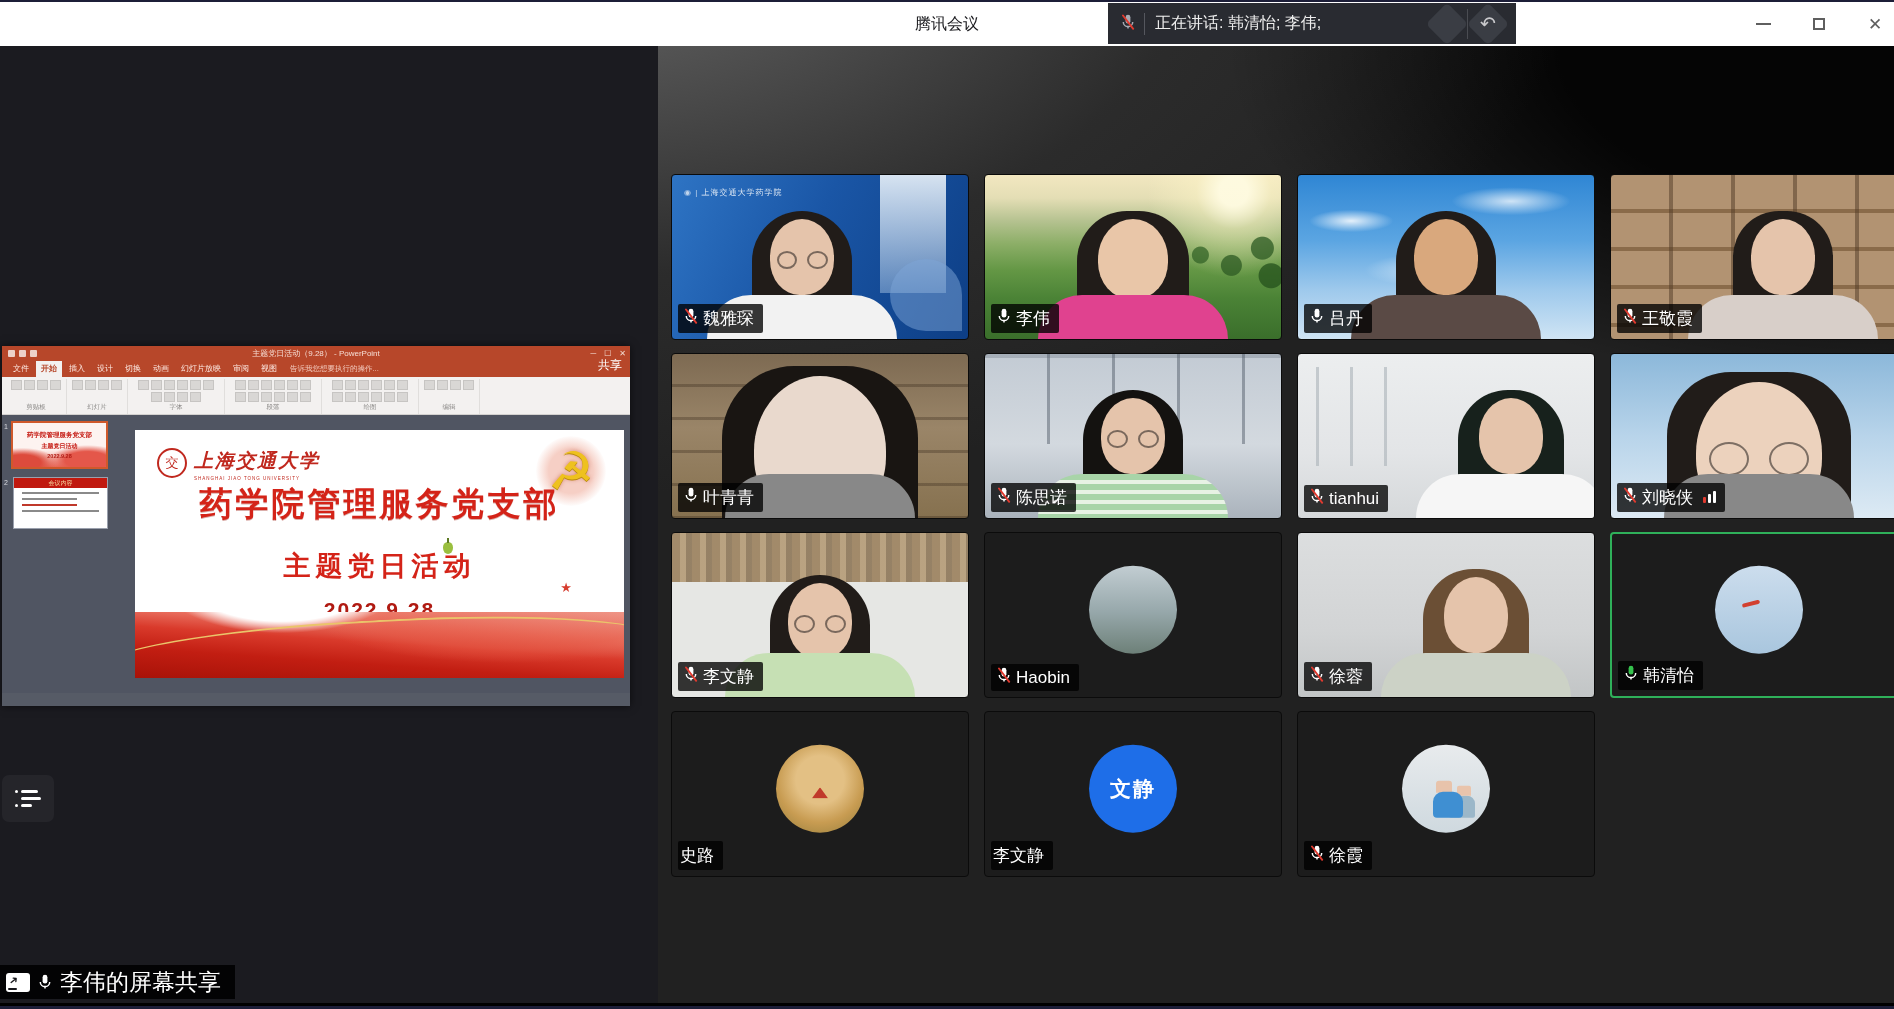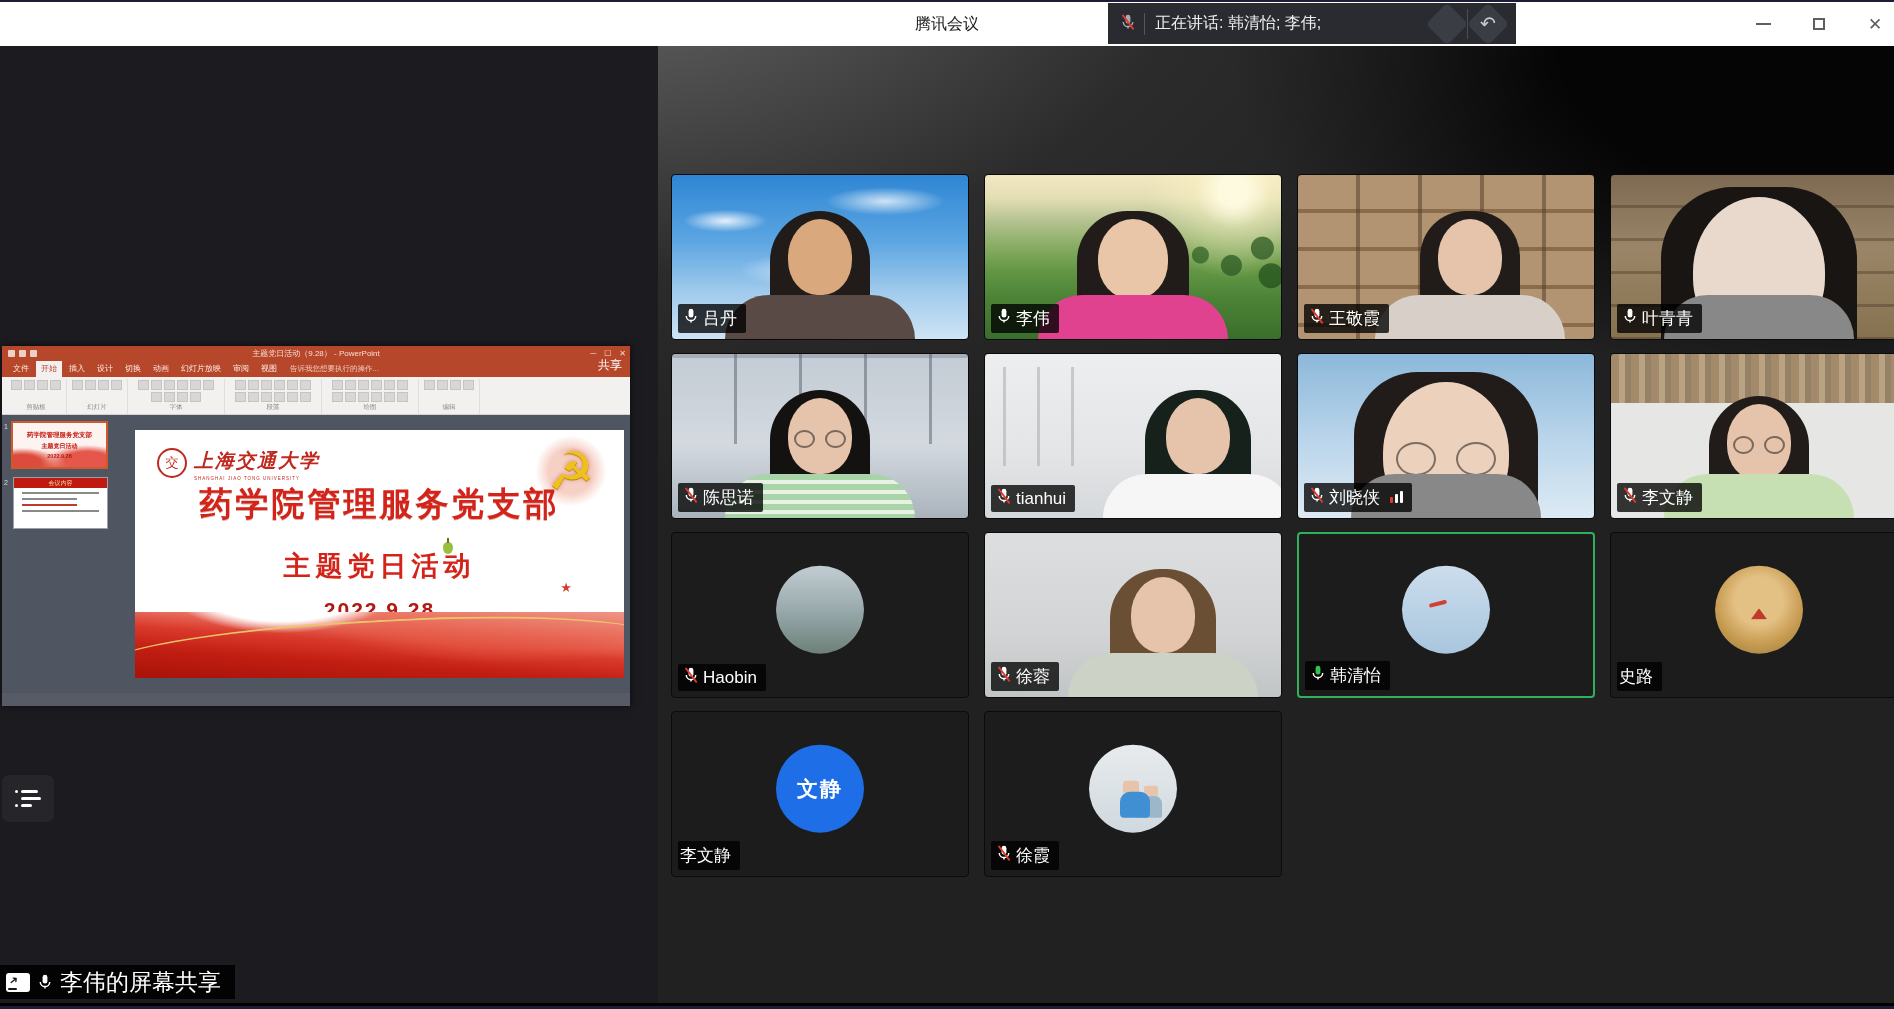--- a/index.html
+++ b/index.html
@@ -27,21 +27,21 @@
   .share-panel{position:absolute;left:0;top:44px;width:658px;bottom:3px;background:#1b1b20;}
 
   .ppt{position:absolute;left:2px;top:300px;width:628px;height:360px;background:#565b66;box-shadow:0 0 8px rgba(0,0,0,.6);}
   .ppt-titlebar{height:15px;background:#b7472a;display:flex;align-items:center;position:relative;}
   .qat{display:flex;gap:4px;margin-left:6px;}
   .qat i{width:7px;height:7px;background:rgba(255,255,255,.75);border-radius:1px;display:block;}
   .ppt-title{position:absolute;left:50%;transform:translateX(-50%);font-size:8px;color:#f6ddd4;white-space:nowrap;}
   .ppt-wc{position:absolute;right:4px;display:flex;gap:8px;color:#f2d9cf;font-size:8px;}
   .ppt-tabs{height:16px;background:#b7472a;display:flex;align-items:flex-end;gap:2px;padding-left:6px;font-size:8px;color:#fde9e2;position:relative;}
   .ppt-tab{padding:2px 5px 3px;}
-  .ppt-tab.active{background:#f3f1f0;color:#b7472a;font-weight:normal;}
+  .ppt-tab.active{background:#f3f1f0;color:#b7472a;font-weight:bold;}
   .ppt-search{margin-left:6px;color:#f3c9bc;font-size:7.5px;padding-bottom:3px;}
   .ppt-share{position:absolute;right:8px;bottom:3px;font-size:12px;color:#fff;}
   .ppt-ribbon{height:38px;background:#f3f1f0;border-bottom:1px solid #d4d2d0;display:flex;align-items:stretch;padding:2px 4px 0;box-sizing:border-box;}
   .rgrp{display:flex;flex-direction:column;justify-content:space-between;border-right:1px solid #e0dedc;padding:1px 5px;align-items:center;}
   .rblocks{display:flex;flex-wrap:wrap;gap:2px;max-width:86px;justify-content:center;}
   .rblocks i{width:9px;height:8px;background:#d9d7d5;border:1px solid #c7c5c3;display:block;}
   .rlabel{font-size:6.5px;color:#8a8886;padding:1px 0;}
   .ppt-body{position:relative;height:278px;background:#505562;}
   .thumbs{position:absolute;left:0;top:0;width:120px;height:100%;}
   .thumb-num{position:absolute;left:2px;font-size:7px;color:#d8dadf;}
@@ -415,51 +415,70 @@
             <path d="M3.3 7.9a4.7 4.7 0 0 0 9.4 0" fill="none" stroke="#ffffff" stroke-width="1.5"></path>
             <line x1="8" y1="12.8" x2="8" y2="14.6" stroke="#ffffff" stroke-width="1.5"></line>
           </svg></span>
       <span>李伟的屏幕共享</span>
     </div>
   </div>
 
   <div class="grid-area">
     <div class="grid-bg"></div>
     <div class="tiles">
+        <div class="tile s-sjtu-blue">
+    <div class="person">
+      <div class="hair"></div>
+      <div class="face gl"></div>
+      <div class="body"></div>
+    </div>
+
+    <span class="wm">上海交通大学药学院</span>
+    <div class="label">
+      <span class="micwrap"><svg class="mic" viewBox="0 0 16 16" width="16" height="16">
+                <rect x="5.6" y="0.8" width="4.8" height="8.8" rx="2.4" fill="#ffffff"></rect>
+                <path d="M3.3 7.9a4.7 4.7 0 0 0 9.4 0" fill="none" stroke="#ffffff" stroke-width="1.5"></path>
+                <line x1="8" y1="12.8" x2="8" y2="14.6" stroke="#ffffff" stroke-width="1.5"></line>
+                <line x1="3" y1="1.5" x2="13.2" y2="14.8" stroke="#e03a2f" stroke-width="1.9" stroke-linecap="round"></line>
+              </svg></span>
+      <span class="pname">魏雅琛</span>
+
+    </div>
+  </div>
+        <div class="tile s-meadow">
+    <div class="person">
+      <div class="hair"></div>
+      <div class="face"></div>
+      <div class="body"></div>
+    </div>
+
+    <div class="label">
+      <span class="micwrap"><svg class="mic" viewBox="0 0 16 16" width="16" height="16">
+                <rect x="5.6" y="0.8" width="4.8" height="8.8" rx="2.4" fill="#ffffff"></rect>
+                <path d="M3.3 7.9a4.7 4.7 0 0 0 9.4 0" fill="none" stroke="#ffffff" stroke-width="1.5"></path>
+                <line x1="8" y1="12.8" x2="8" y2="14.6" stroke="#ffffff" stroke-width="1.5"></line>
+              </svg></span>
+      <span class="pname">李伟</span>
+
+    </div>
+  </div>
         <div class="tile s-sky">
     <div class="person">
       <div class="hair"></div>
       <div class="face"></div>
       <div class="body"></div>
     </div>
 
     <div class="label">
       <span class="micwrap"><svg class="mic" viewBox="0 0 16 16" width="16" height="16">
                 <rect x="5.6" y="0.8" width="4.8" height="8.8" rx="2.4" fill="#ffffff"></rect>
                 <path d="M3.3 7.9a4.7 4.7 0 0 0 9.4 0" fill="none" stroke="#ffffff" stroke-width="1.5"></path>
                 <line x1="8" y1="12.8" x2="8" y2="14.6" stroke="#ffffff" stroke-width="1.5"></line>
               </svg></span>
       <span class="pname">吕丹</span>
-
-    </div>
-  </div>
-        <div class="tile s-meadow">
-    <div class="person">
-      <div class="hair"></div>
-      <div class="face"></div>
-      <div class="body"></div>
-    </div>
-
-    <div class="label">
-      <span class="micwrap"><svg class="mic" viewBox="0 0 16 16" width="16" height="16">
-                <rect x="5.6" y="0.8" width="4.8" height="8.8" rx="2.4" fill="#ffffff"></rect>
-                <path d="M3.3 7.9a4.7 4.7 0 0 0 9.4 0" fill="none" stroke="#ffffff" stroke-width="1.5"></path>
-                <line x1="8" y1="12.8" x2="8" y2="14.6" stroke="#ffffff" stroke-width="1.5"></line>
-              </svg></span>
-      <span class="pname">李伟</span>
 
     </div>
   </div>
         <div class="tile s-bookshelf">
     <div class="person">
       <div class="hair"></div>
       <div class="face"></div>
       <div class="body"></div>
     </div>
 

